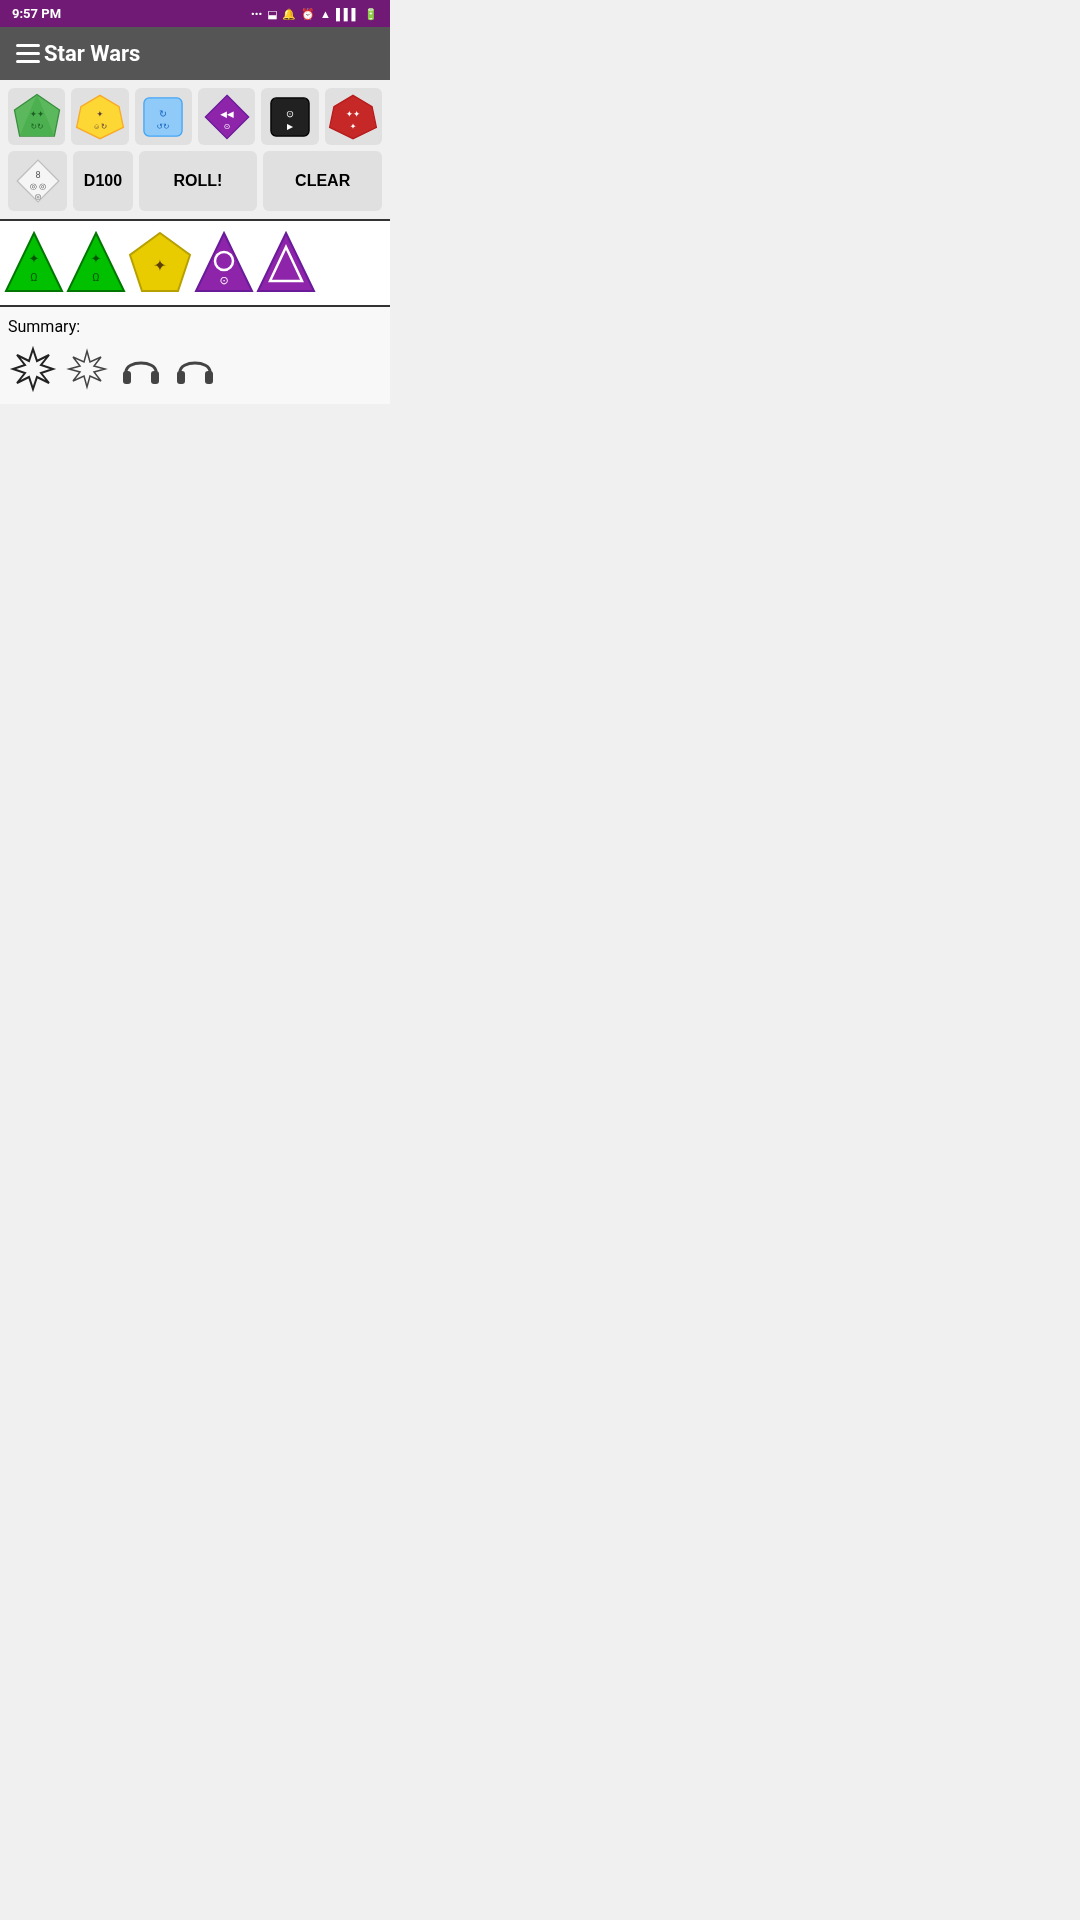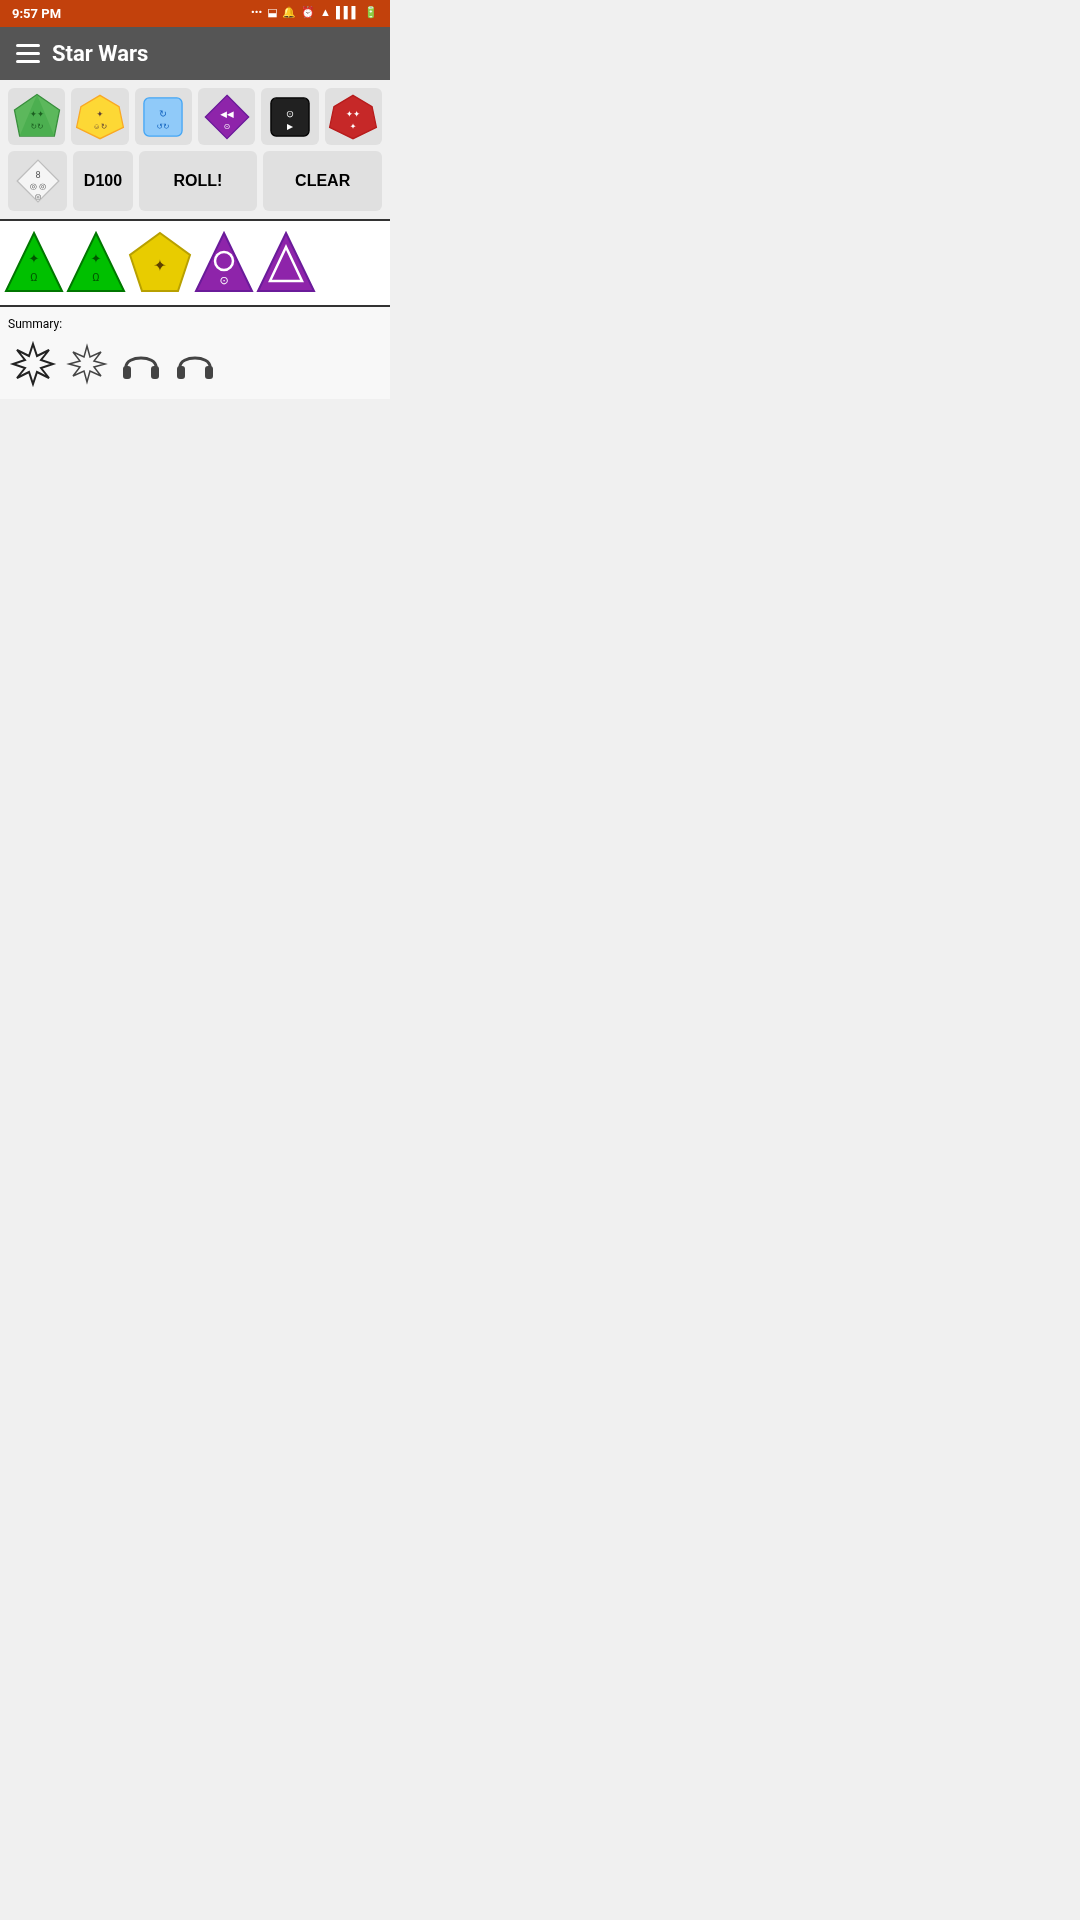--- a/index.html
+++ b/index.html
@@ -7,39 +7,39 @@
     body {
       width: 390px;
       min-height: 875px;
       font-family: 'Roboto', Arial, sans-serif;
       background: #f0f0f0;
       overflow-x: hidden;
     }
 
     
     .status-bar {
-      background: #c2410c;
+      background: #701a75;
       color: #fff;
       font-size: 13px;
       padding: 6px 12px;
       display: flex;
       justify-content: space-between;
-      align-items: flex-start;
+      align-items: flex-end;
     }
     .status-bar .time { font-weight: bold; }
     .status-icons { display: flex; align-items: center; gap: 5px; font-size: 11px; }
 
     
     .header {
       background: #555;
       color: #fff;
       display: flex;
       align-items: center;
       padding: 14px 16px;
-      gap: 12px;
+      gap: 4px;
     }
     .hamburger {
       display: flex;
       flex-direction: column;
       gap: 5px;
       cursor: pointer;
     }
     .hamburger span {
       display: block;
       width: 24px;
@@ -110,21 +110,21 @@
       align-items: center;
       gap: 2px;
     }
 
     
     .summary-section {
       background: #f8f8f8;
       padding: 10px 8px;
     }
     .summary-label {
-      font-size: 12px;
+      font-size: 16px;
       margin-bottom: 8px;
     }
     .summary-symbols {
       display: flex;
       gap: 4px;
       flex-wrap: wrap;
     }
 
     
     .die-svg { width: 52px; height: 52px; }

